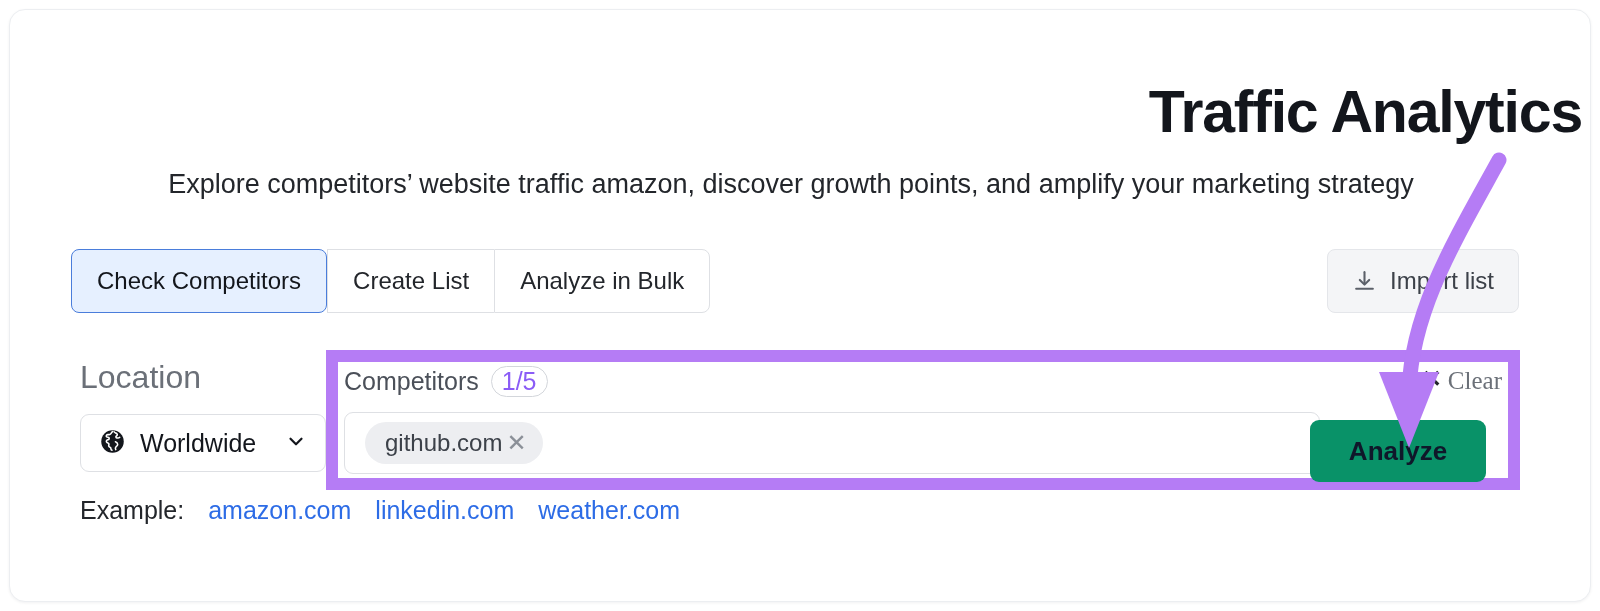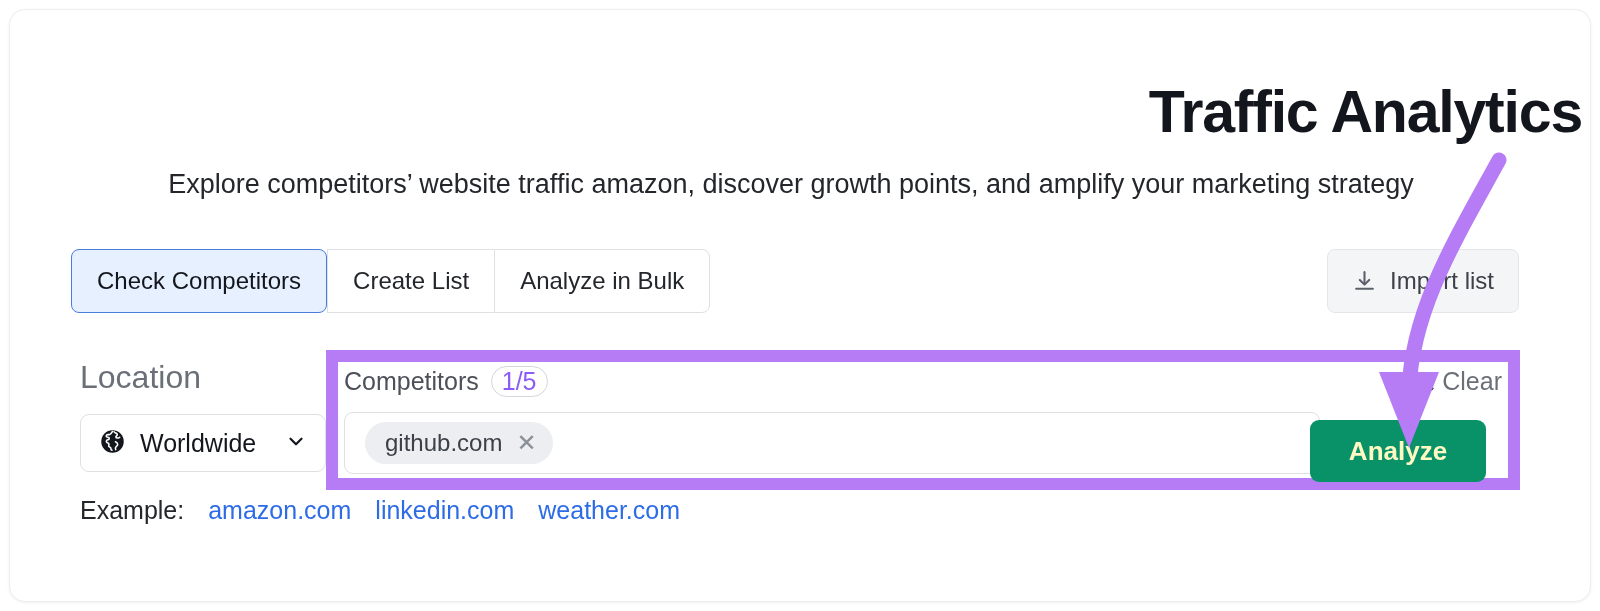--- a/index.html
+++ b/index.html
@@ -185,25 +185,26 @@
     padding: 0 10px;
     border: 1px solid #d3d6db;
     border-radius: 16px;
     font-size: 25px;
     color: #8b5cf6;
   }
 
   .clear-btn {
     margin-left: auto;
     display: flex;
-    align-items: flex-end;
+    align-items: flex-start;
     gap: 6px;
     font-size: 25px;
     color: #6b7078;
     cursor: pointer;
+    font-family: Liberation Serif, serif;
   }
   .clear-btn .x-glyph {
     font-size: 24px;
     font-weight: 700;
     color: #23262b;
     line-height: 1;
   }
 
   
   .comp-input {
@@ -217,21 +218,21 @@
     border-radius: 9px;
     display: flex;
     align-items: center;
     padding-left: 20px;
     cursor: text;
   }
 
   .chip {
     display: inline-flex;
     align-items: center;
-    gap: 14px;
+    gap: 4px;
     height: 42px;
     padding: 0 16px 0 20px;
     background: #edeef1;
     border-radius: 21px;
     font-size: 24px;
     color: #3c4149;
   }
   .chip .chip-x {
     font-size: 24px;
     color: #8b9098;
@@ -242,21 +243,21 @@
   
   .analyze-btn {
     position: absolute;
     left: 1310px;
     top: 420px;
     width: 176px;
     height: 62px;
     background: #099268;
     border: none;
     border-radius: 9px;
-    color: #fef9c3;
+    color: #0f172a;
     font-family: "Liberation Sans", sans-serif;
     font-size: 26px;
     font-weight: 700;
     cursor: pointer;
     z-index: 6;
   }
 
   
   .example-row {
     position: absolute;

